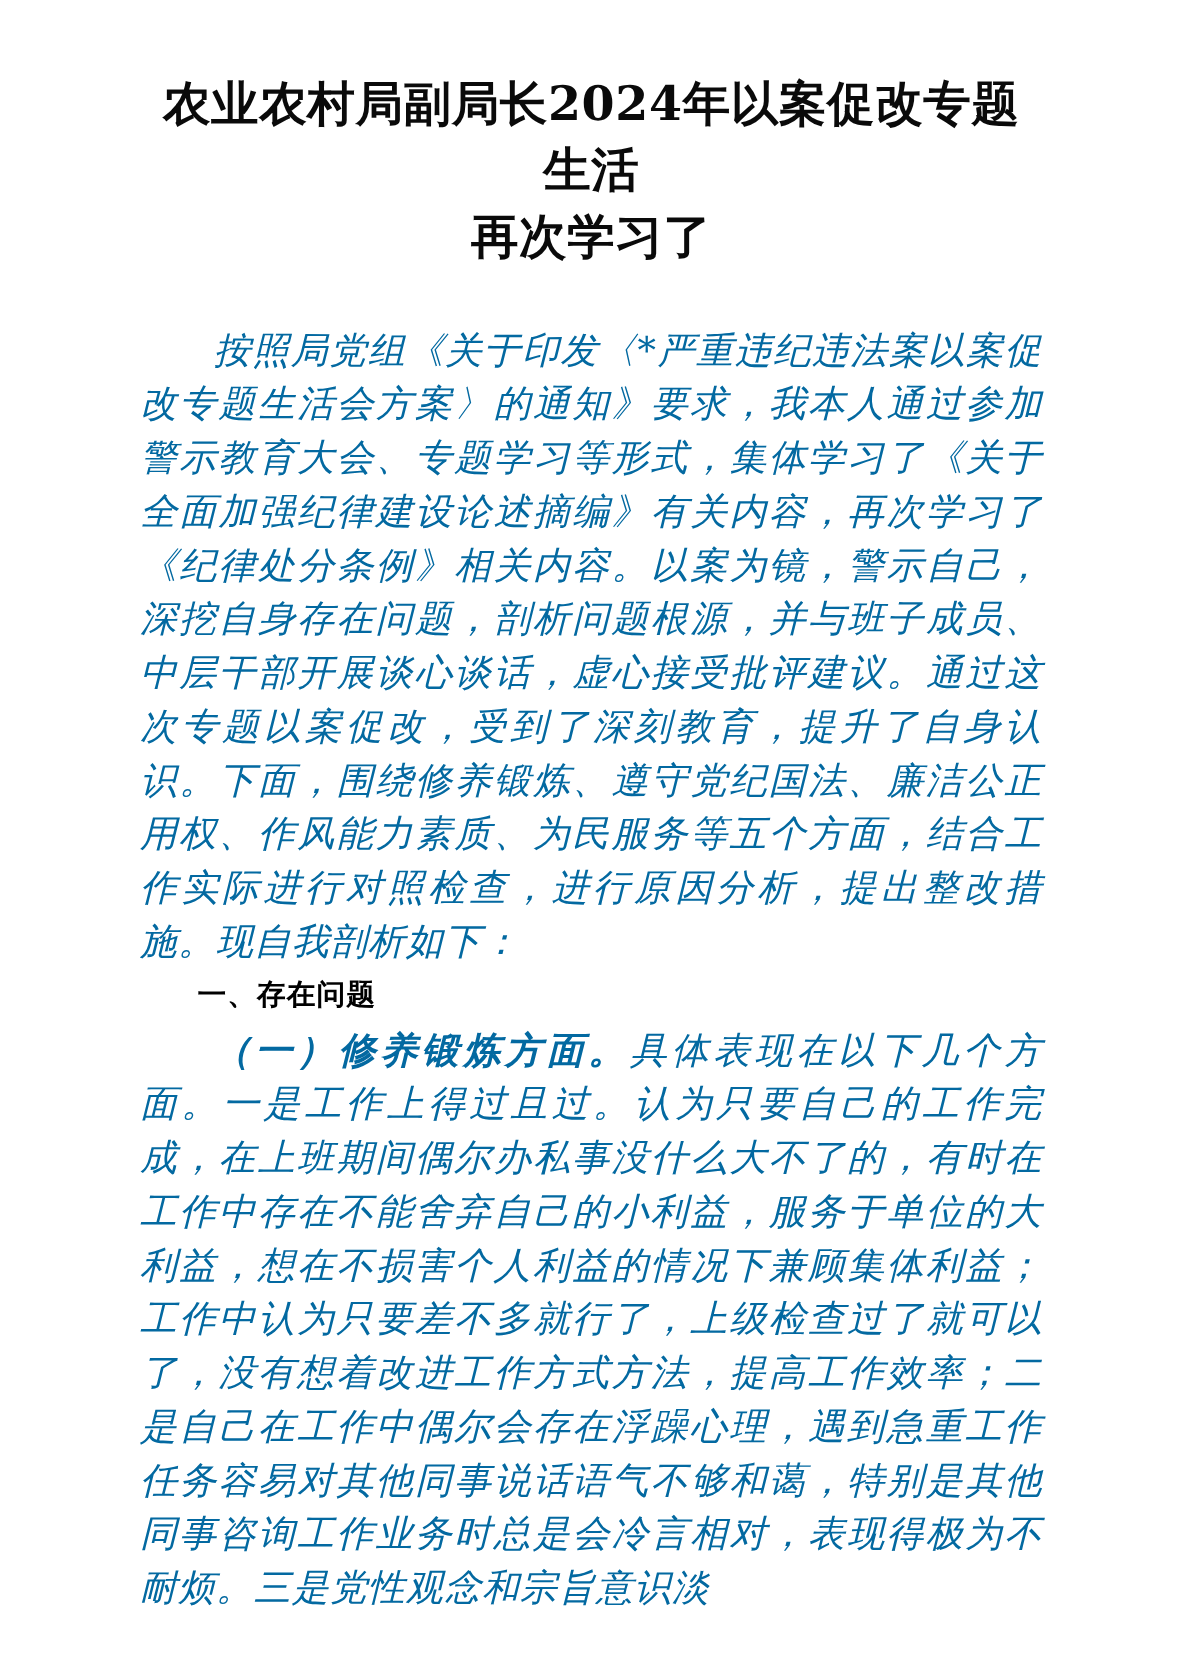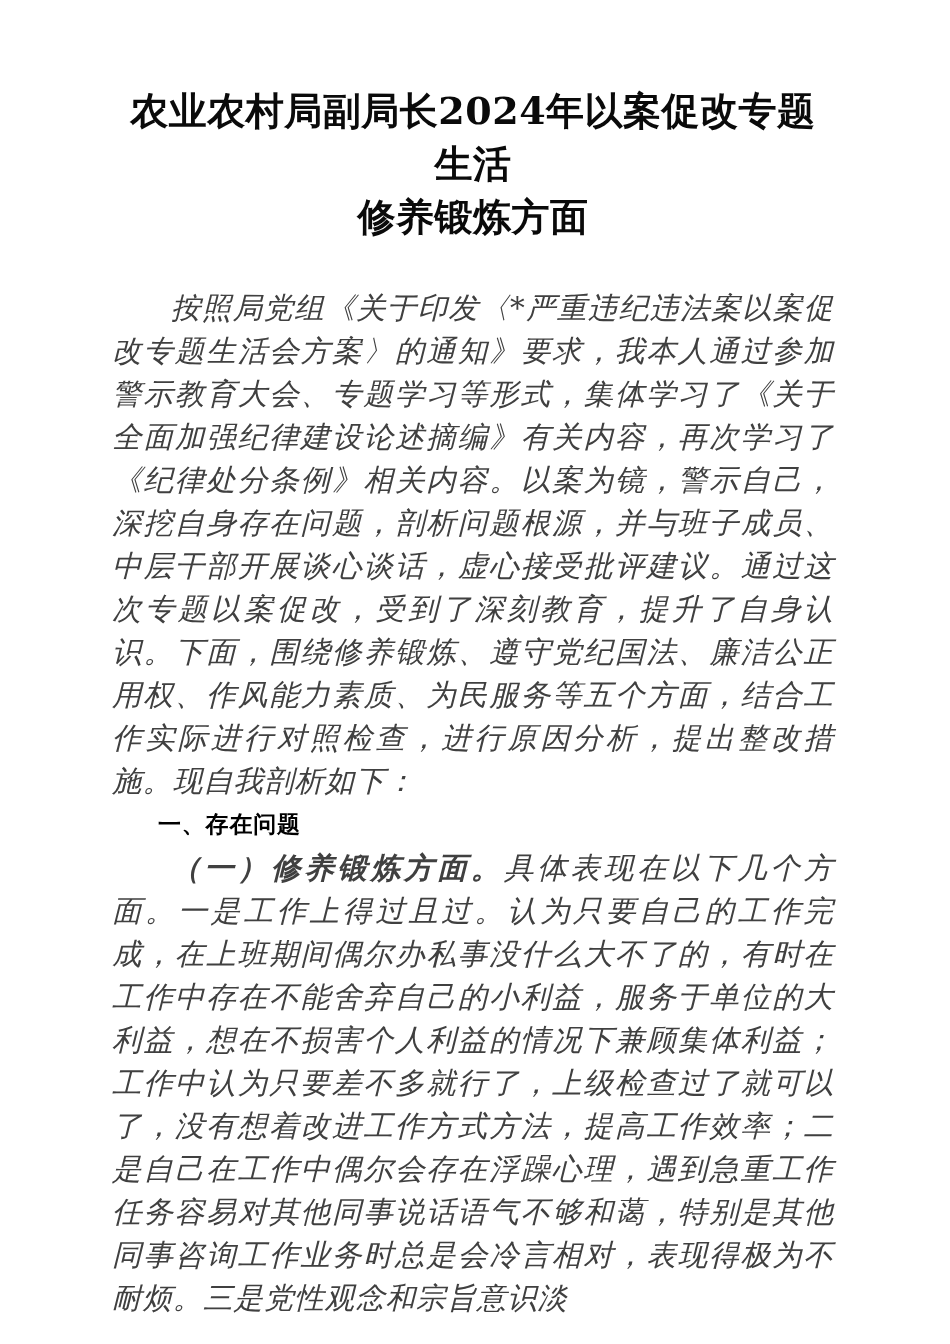--- a/index.html
+++ b/index.html
@@ -28,42 +28,42 @@
   .content {
     position: absolute;
     left: 112px;
     top: 0;
     width: 722px;
   }
 
   
   .doc-title {
     margin: 0;
-    padding-top: 84px;
+    padding-top: 56px;
     text-align: center;
     font-family: "DejaVu Serif", "Liberation Serif", serif;
     font-weight: bold;
     font-size: 38px;
     line-height: 53px;
     letter-spacing: 0.5px;
     color: #0a0a0a;
     text-rendering: optimizeLegibility;
   }
 
   
   .para {
     margin: 0;
     text-indent: 2em;
     text-align: justify;
     text-justify: inter-ideograph;
     font-family: "DejaVu Serif", "Liberation Serif", serif;
     font-size: 29.5px;
     line-height: 43px;
     letter-spacing: 0.9px;
-    color: #404040;
+    color: #0369a1;
     font-style: italic;
     font-weight: 400;
   }
 
   .para.first {
     margin-top: 44px;
   }
 
   
   .lead {
@@ -85,21 +85,21 @@
   }
 </style>
 </head>
 <body>
 
 <div class="page">
   <div class="content">
 
     <h1 class="doc-title">
       <span>农业农村局副局长2024年以案促改专题生活</span><br>
-      <span>修养锻炼方面</span>
+      <span>再次学习了</span>
     </h1>
 
     <p class="para first">按照局党组《关于印发〈*严重违纪违法案以案促改专题生活会方案〉的通知》要求，我本人通过参加警示教育大会、专题学习等形式，集体学习了《关于全面加强纪律建设论述摘编》有关内容，再次学习了《纪律处分条例》相关内容。以案为镜，警示自己，深挖自身存在问题，剖析问题根源，并与班子成员、中层干部开展谈心谈话，虚心接受批评建议。通过这次专题以案促改，受到了深刻教育，提升了自身认识。下面，围绕修养锻炼、遵守党纪国法、廉洁公正用权、作风能力素质、为民服务等五个方面，结合工作实际进行对照检查，进行原因分析，提出整改措施。现自我剖析如下：</p>
 
     <p class="h1-heading">一、存在问题</p>
 
     <p class="para"><span class="lead">（一）修养锻炼方面。</span><span>具体表现在以下几个方面。一是工作上得过且过。认为只要自己的工作完成，在上班期间偶尔办私事没什么大不了的，有时在工作中存在不能舍弃自己的小利益，服务于单位的大利益，想在不损害个人利益的情况下兼顾集体利益；工作中认为只要差不多就行了，上级检查过了就可以了，没有想着改进工作方式方法，提高工作效率；二是自己在工作中偶尔会存在浮躁心理，遇到急重工作任务容易对其他同事说话语气不够和蔼，特别是其他同事咨询工作业务时总是会冷言相对，表现得极为不耐烦。三是党性观念和宗旨意识淡</span></p>
 
   </div>
 </div>

